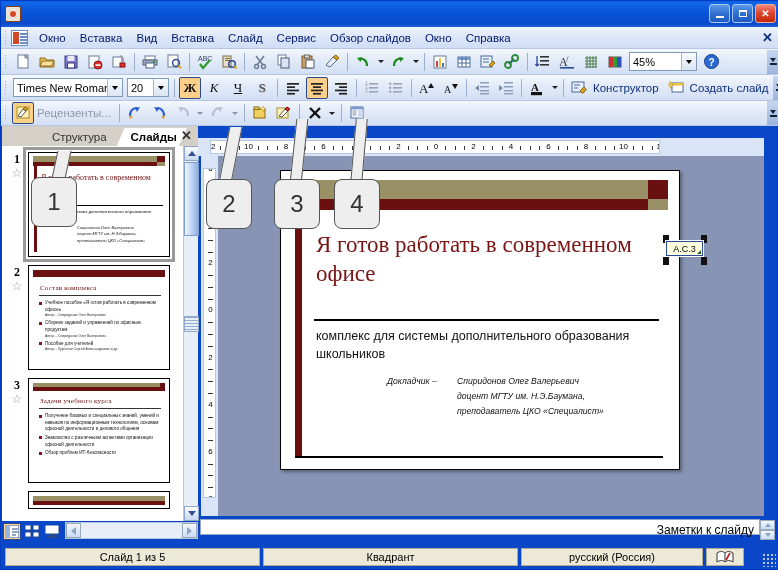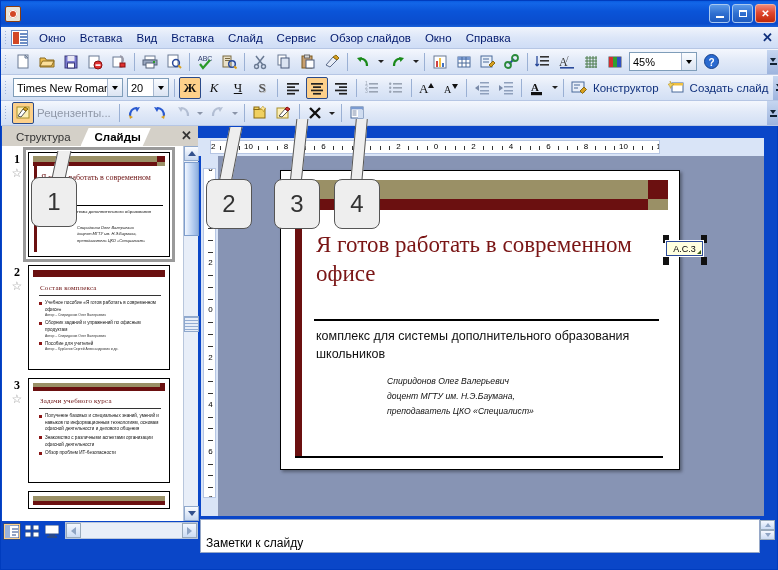--- a/index.html
+++ b/index.html
@@ -142,21 +142,21 @@
   .tlabel { font-size: 11.5px; color: #10307c; padding: 0 5px 0 2px; white-space: nowrap; }
   .tlabel.dim { color: #9098a8; }
 
   
   .leftpane {
     position: absolute; left: 1px; top: 125px; width: 196px; height: 395px;
     background: #f0f0e8;
   }
   .tabstrip {
     position: absolute; left: 0; top: 0; width: 196px; height: 20px;
-    background: #d4d0c8; display: flex; align-items: flex-end;
+    background: #d4d0c8; display: flex; align-items: flex-end; padding-left: 36px;
   }
   .ptab {
     height: 18px; padding: 0 10px 0 14px; position: relative;
     display: flex; align-items: center; font-size: 11.5px; color: #333;
     background: #d4d0c8;
     clip-path: polygon(8px 0, 100% 0, calc(100% - 8px) 100%, 0 100%);
   }
   .ptab.active { background: #fff; color: #000; font-weight: bold; }
   .tabclose { position: absolute; right: 6px; top: 2px; font-weight: bold; font-size: 13px; color: #333;}
 
@@ -312,21 +312,21 @@
     position: absolute; left: 64px; top: 521px; width: 133px; height: 17px;
     background: #e8eef8; border: 1px solid #b8c6dc; display:flex; justify-content: space-between;
   }
   .hsb { width:15px;height:15px; background: linear-gradient(to bottom,#f4f8ff,#ccdcf4); border:1px solid #9ab;
          display:flex;align-items:center;justify-content:center;}
   .hsb i { border-top:4px solid transparent;border-bottom:4px solid transparent; display:block;}
   .hsb.l i { border-right:5px solid #8ea4c4; } .hsb.r i { border-left:5px solid #8ea4c4; }
   .notes {
     position: absolute; left: 199px; top: 518px; width: 560px; height: 16px;
     background: #fff; border: 1px solid #96a8c8;
-    font-size: 12px; color: #000; padding: 16px 5px;
+    font-size: 12px; color: #000; padding: 3px 5px; text-align: right;
   }
   .notesscroll { position:absolute; right: 2px; top: 519px; width:15px; height: 22px; }
   .nsb { width:15px;height:10px; background: linear-gradient(to bottom,#f4f8ff,#ccdcf4); border:1px solid #9ab;
          display:flex;align-items:center;justify-content:center;}
   .nsb i { border-left:3px solid transparent;border-right:3px solid transparent; display:block; }
   .nsb.u i { border-bottom:4px solid #8ea4c4; } .nsb.d i { border-top:4px solid #8ea4c4;}
 
   .statusbar {
     position: absolute; left: 1px; top: 544px; width: 776px; height: 24px;
     background: #0a46c8; display: flex; align-items: center; padding: 2px 3px;
@@ -1010,20 +1010,21 @@
     <div class="slide">
       <div class="s-band1"></div>
       <div class="s-band2"></div>
       <div class="s-rt1"></div>
       <div class="s-rt2"></div>
       <div class="s-leftbar"></div>
       <div class="s-title">Я готов работать в современном офисе</div>
       <div class="s-hr"></div>
       <div class="s-sub">комплекс для системы дополнительного образования школьников</div>
       <div class="s-pres">
+        <div class="lbl">Докладчик –</div>
         <div>
           <div>Спиридонов Олег Валерьевич</div>
           <div>доцент МГТУ им. Н.Э.Баумана,</div>
           <div>преподаватель ЦКО «Специалист»</div>
         </div>
       </div>
       <div class="s-hrb"></div>
     </div>
   </div>
 
@@ -1084,14 +1085,27 @@
   <div class="notes">Заметки к слайду</div>
   <div class="notesscroll">
     <div class="nsb u">
         <i></i>
       </div>
     <div class="nsb d">
         <i></i>
       </div>
   </div>
 
+  <div class="statusbar">
+    <div class="stcell" id="st1">Слайд 1 из 5</div>
+    <div class="stcell" id="st2">Квадрант</div>
+    <div class="stcell" id="st3">русский (Россия)</div>
+    <div class="stcell" id="st4">
+      <svg width="18" height="14">
+          <path d="M1 3 C4 1 7 1 9 3 C11 1 14 1 17 3 L17 12 C14 10 11 10 9 12 C7 10 4 10 1 12 Z" fill="#fff" stroke="#333"></path>
+          <path d="M9 3 L9 12" stroke="#333"></path>
+          <path d="M10 10 L14 3" stroke="#c01818" stroke-width="1.6"></path>
+        </svg>
+    </div>
+    <div class="resizer"></div>
+  </div>
 
 </div>
 
 </body></html>

